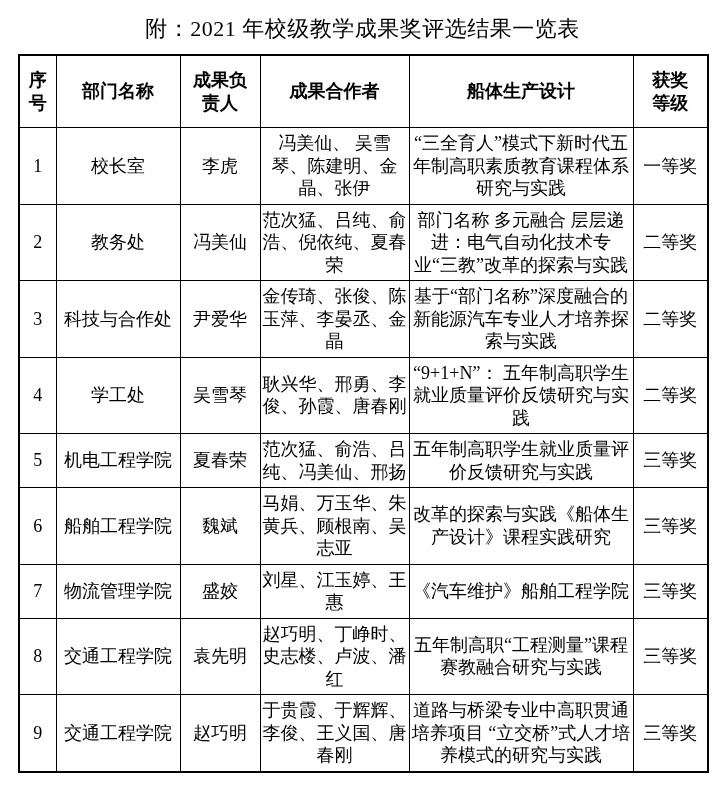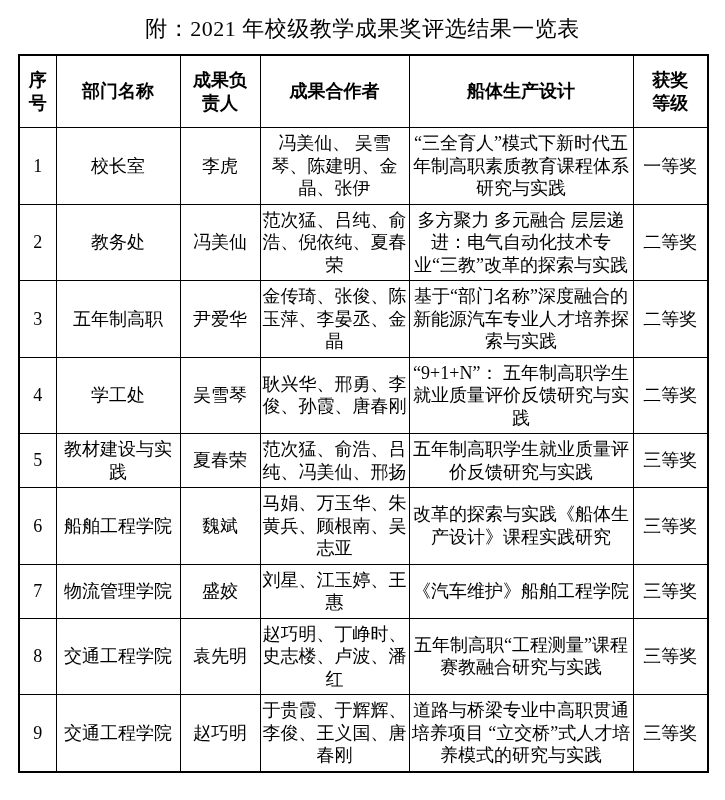--- a/index.html
+++ b/index.html
@@ -102,45 +102,45 @@
       <td class="cell-collaborators">冯美仙、 吴雪琴、陈建明、金晶、张伊</td>
       <td class="cell-achievement">“三全育人”模式下新时代五年制高职素质教育课程体系研究与实践</td>
       <td class="cell-award">一等奖</td>
     </tr>
 
     <tr>
       <td class="cell-no">2</td>
       <td class="cell-department">教务处</td>
       <td class="cell-leader">冯美仙</td>
       <td class="cell-collaborators">范次猛、吕纯、俞浩、倪依纯、夏春荣</td>
-      <td class="cell-achievement">多方聚力 多元融合 层层递进：电气自动化技术专业“三教”改革的探索与实践</td>
+      <td class="cell-achievement">部门名称 多元融合 层层递进：电气自动化技术专业“三教”改革的探索与实践</td>
       <td class="cell-award">二等奖</td>
     </tr>
 
     <tr>
       <td class="cell-no">3</td>
-      <td class="cell-department">五年制高职</td>
+      <td class="cell-department">科技与合作处</td>
       <td class="cell-leader">尹爱华</td>
       <td class="cell-collaborators">金传琦、张俊、陈玉萍、李晏丞、金晶</td>
       <td class="cell-achievement">基于“部门名称”深度融合的新能源汽车专业人才培养探索与实践</td>
       <td class="cell-award">二等奖</td>
     </tr>
 
     <tr>
       <td class="cell-no">4</td>
       <td class="cell-department">学工处</td>
       <td class="cell-leader">吴雪琴</td>
       <td class="cell-collaborators">耿兴华、邢勇、李俊、孙霞、唐春刚</td>
       <td class="cell-achievement">“9+1+N”： 五年制高职学生就业质量评价反馈研究与实践</td>
       <td class="cell-award">二等奖</td>
     </tr>
 
     <tr>
       <td class="cell-no">5</td>
-      <td class="cell-department">教材建设与实践</td>
+      <td class="cell-department">机电工程学院</td>
       <td class="cell-leader">夏春荣</td>
       <td class="cell-collaborators">范次猛、俞浩、吕纯、冯美仙、邢扬</td>
       <td class="cell-achievement">五年制高职学生就业质量评价反馈研究与实践</td>
       <td class="cell-award">三等奖</td>
     </tr>
 
     <tr>
       <td class="cell-no">6</td>
       <td class="cell-department">船舶工程学院</td>
       <td class="cell-leader">魏斌</td>

